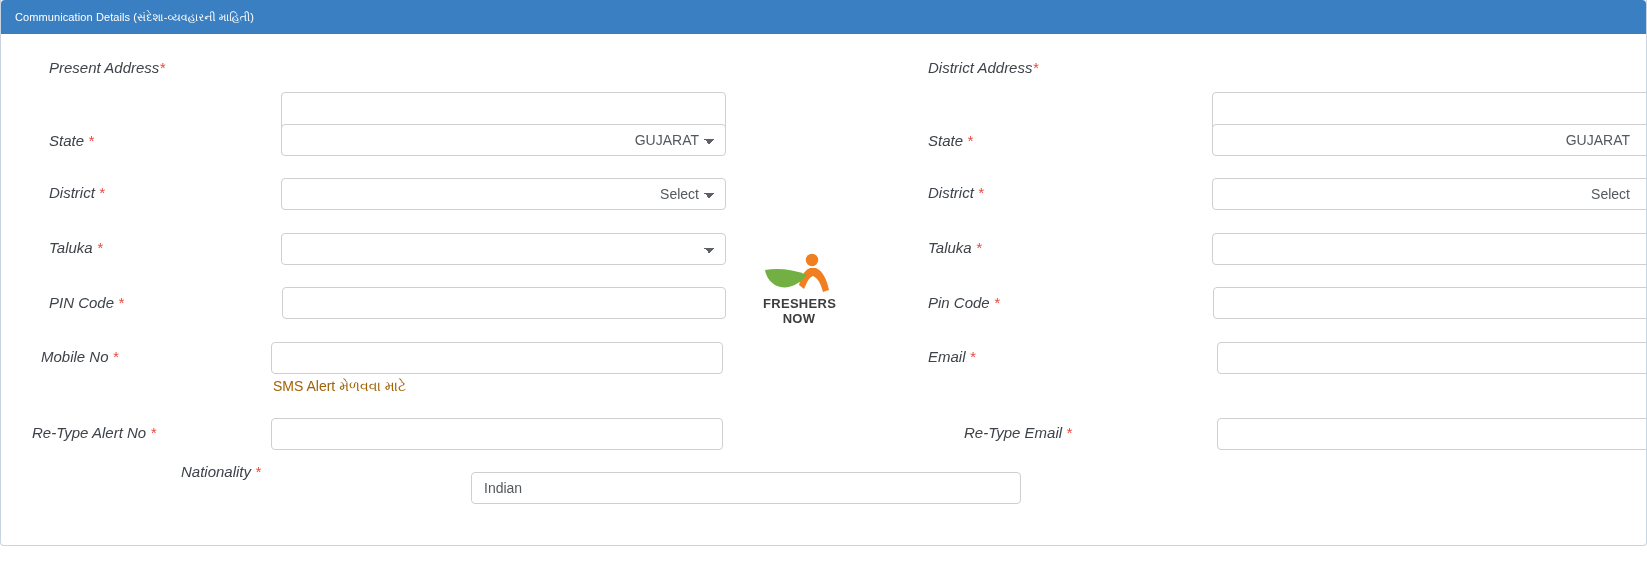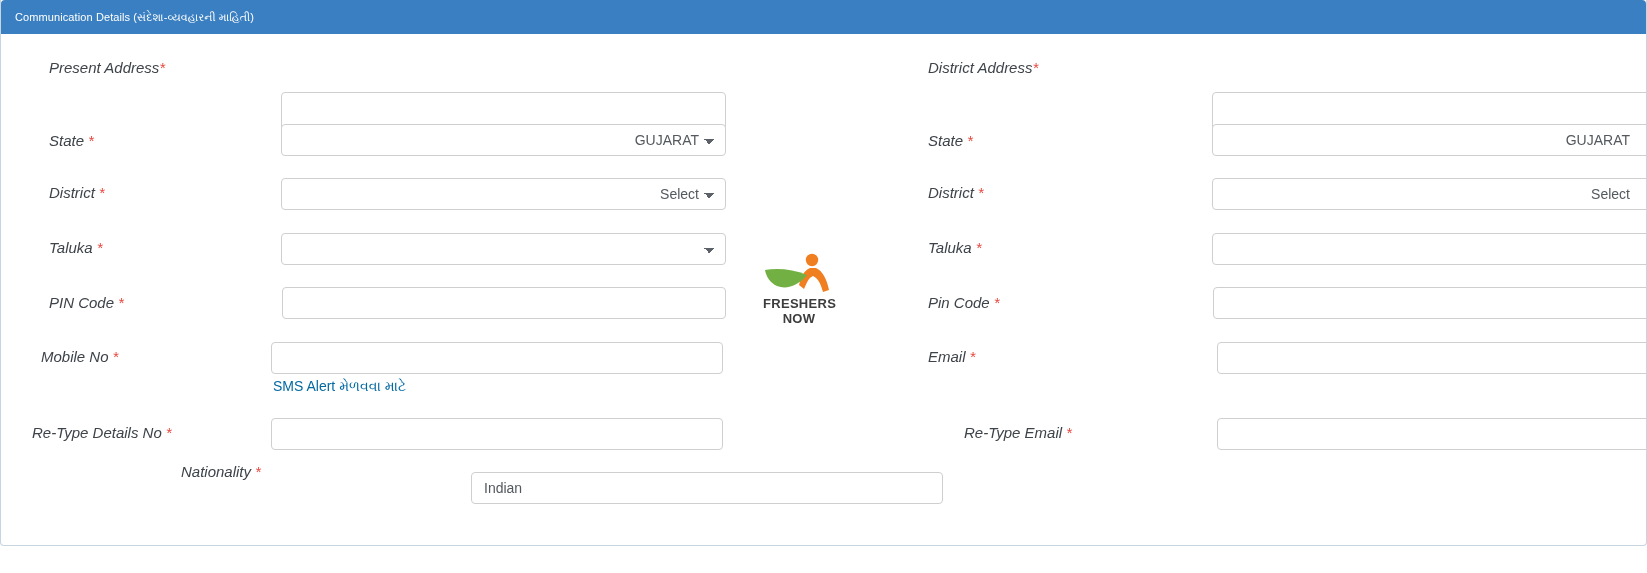--- a/index.html
+++ b/index.html
@@ -84,21 +84,21 @@
       calc(100% - 11px) 14px;
     background-size: 5px 5px, 5px 5px;
     background-repeat: no-repeat;
     text-align: right;
   }
   select.fld.noarrow {
     background-image: none;
   }
   .hint {
     position: absolute;
-    color: #0369a1;
+    color: #a16207;
     font-size: 14px;
     white-space: nowrap;
     line-height: 1.25;
   }
   .logo {
     position: absolute;
     left: 762px;
     top: 218px;
     width: 72px;
     height: 58px;
@@ -156,21 +156,21 @@
     </div>
     <input class="fld" type="text" style="position: absolute; left: 281px; top: 253px; width: 444px;" placeholder="">
 
     <div class="row" style="left:40px; top:315px;">
       <span class="lbl"><span>Mobile No</span><span class="req sp">*</span></span>
     </div>
     <input class="fld" type="text" style="position: absolute; left: 270px; top: 308px; width: 452px;" placeholder="">
     <div class="hint" style="left:272px; top:344px;">SMS Alert મેળવવા માટે</div>
 
     <div class="row" style="left:31px; top:391px;">
-      <span class="lbl"><span>Re-Type Details No</span><span class="req sp">*</span></span>
+      <span class="lbl"><span>Re-Type Alert No</span><span class="req sp">*</span></span>
     </div>
     <input class="fld" type="text" style="position: absolute; left: 270px; top: 384px; width: 452px;" placeholder="">
 
     <div class="logo">
       <svg width="72" height="46" viewBox="0 0 72 46">
         <circle cx="49" cy="8" r="6.2" fill="#ef7f20"></circle>
         <path d="M47 16 C40 19, 38 26, 36 33 L41 37 C44 31, 45 26, 50 24 C56 27, 58 33, 60 40 L66 38 C64 28, 60 19, 53 16 Z" fill="#ef7f20"></path>
         <path d="M2 18 C14 16, 30 17, 44 23 C36 33, 24 38, 14 34 C7 31, 3 24, 2 18 Z" fill="#72b043"></path>
       </svg>
       <div class="logo-word">FRESHERS NOW</div>
@@ -213,16 +213,16 @@
     <input class="fld" type="text" style="position: absolute; left: 1216px; top: 308px; width: 440px;" placeholder="">
 
     <div class="row" style="left:927px; top:391px;margin-left:36px;">
       <span class="lbl"><span>Re-Type Email</span><span class="req sp">*</span></span>
     </div>
     <input class="fld" type="text" style="position: absolute; left: 1216px; top: 384px; width: 440px;" placeholder="">
 
     <div class="row" style="left:180px; top:430px;">
       <span class="lbl"><span>Nationality</span><span class="req sp">*</span></span>
     </div>
-    <input class="fld" type="text" style="position: absolute; left: 470px; top: 438px; width: 472px;" placeholder="" value="Indian">
+    <input class="fld" type="text" style="position: absolute; left: 470px; top: 438px; width: 550px;" placeholder="" value="Indian">
 
   </div>
 </div>
 
 </body></html>

